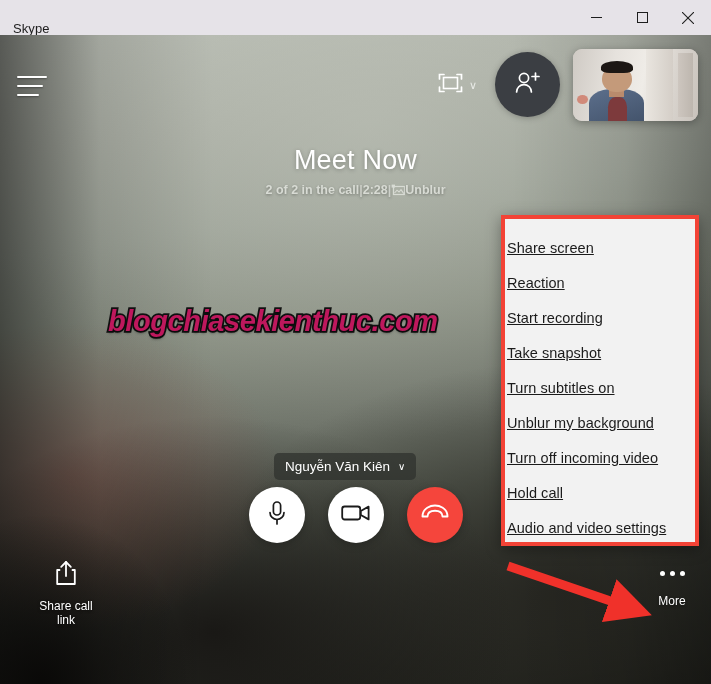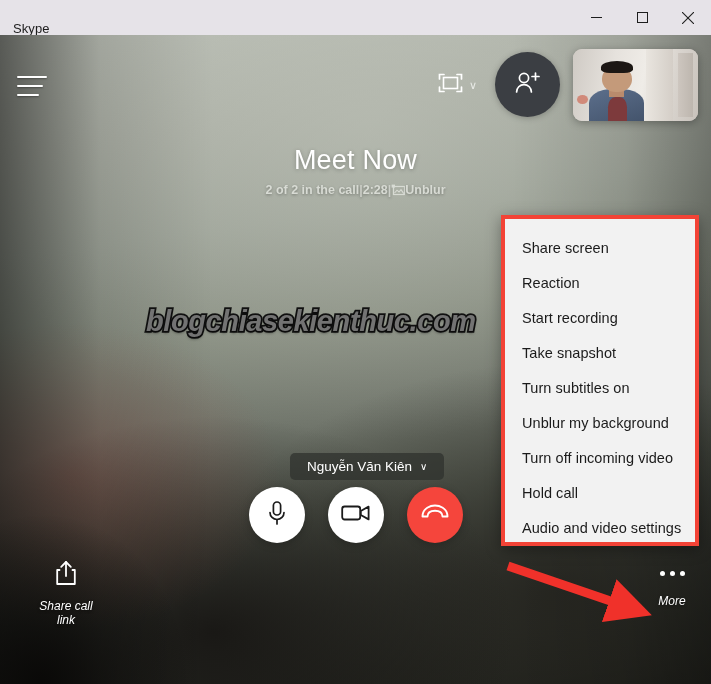--- a/index.html
+++ b/index.html
@@ -81,56 +81,56 @@
     font-size:27px; font-weight:normal; color:#fff; letter-spacing:.2px;
     text-shadow:0 1px 4px rgba(0,0,0,.28); }
   .call-sub { position:absolute; left:0; top:183px; width:711px;
     display:flex; align-items:center; justify-content:center; 
     font-size:12.5px; font-weight:bold; color:#d8dbd4;
     text-shadow:0 1px 3px rgba(0,0,0,.3); }
   .call-sub .divider { color:#cdd0c9; }
 
   
   .watermark { position:absolute; left:108px; top:305px; font-size:29px;
-    font-weight:bold; font-style:italic; color:#737373; letter-spacing:-.4px;
+    font-weight:bold; font-style:italic; color:#be185d; letter-spacing:-.4px;
     -webkit-text-stroke:3.5px #111; paint-order:stroke fill;
-    text-shadow:0 2px 3px rgba(0,0,0,.5); white-space:nowrap;margin-left:38px; }
-
-  
-  .name-pill { position:absolute; left:290px; top:453px; height:27px;
+    text-shadow:0 2px 3px rgba(0,0,0,.5); white-space:nowrap; }
+
+  
+  .name-pill { position:absolute; left:274px; top:453px; height:27px;
     background:rgba(47,50,46,.76); border-radius:5px; display:flex;
-    align-items:center; gap:8px; padding:0 17px; }
+    align-items:center; gap:8px; padding:0 11px; }
   .name-pill .nm { font-size:13.5px; color:#fff; }
   .name-pill .chev { font-size:10px; color:#fff; }
 
   
   .ctl { position:absolute; width:56px; height:56px; border-radius:50%;
     display:flex; align-items:center; justify-content:center;
     box-shadow:0 2px 8px rgba(0,0,0,.22); }
   .ctl.mic   { left:249px; top:487px; background:#fff; }
   .ctl.cam   { left:328px; top:487px; background:#fff; }
   .ctl.hang  { left:407px; top:487px; background:#f5453c; }
 
   
   .bact { position:absolute; display:flex; flex-direction:column;
     align-items:center; gap:9px; }
   .bact .lbl { font-size:12px; color:#fff; line-height:14px; text-align:center;
-    text-shadow:0 1px 3px rgba(0,0,0,.5);font-style:italic; }
+    text-shadow:0 1px 3px rgba(0,0,0,.5); }
   .bact.share { left:31px; top:560px; width:70px; }
   .bact.chat  { left:528px; top:561px; width:60px; }
   .bact.more  { left:644px; top:561px; width:56px; }
   .dots { display:flex; gap:5px; height:24px; align-items:center; }
   .dots i { width:5px; height:5px; border-radius:50%; background:#fff; display:block; }
 
   
   .more-menu { position:absolute; left:501px; top:215px; width:198px; height:331px;
     background:#f2f2f2; border:4px solid #f34336; box-shadow:0 3px 14px rgba(0,0,0,.35); }
   .mm-list { padding:11px 0 6px 0; }
-  .mm-item { height:35px; display:flex; align-items:center; padding-left:17px;
-    font-size:14.5px; color:#1b1b1b; white-space:nowrap; letter-spacing:.05px; }
+  .mm-item { height:35px; display:flex; align-items:center; padding-left:2px;
+    font-size:14.5px; color:#1b1b1b; white-space:nowrap; letter-spacing:.05px;text-decoration:underline; }
 
   
   .ann-arrow { position:absolute; left:498px; top:558px; width:170px; height:70px;
     pointer-events:none; }
 </style>
 </head>
 <body>
 
 <div id="app">
 

